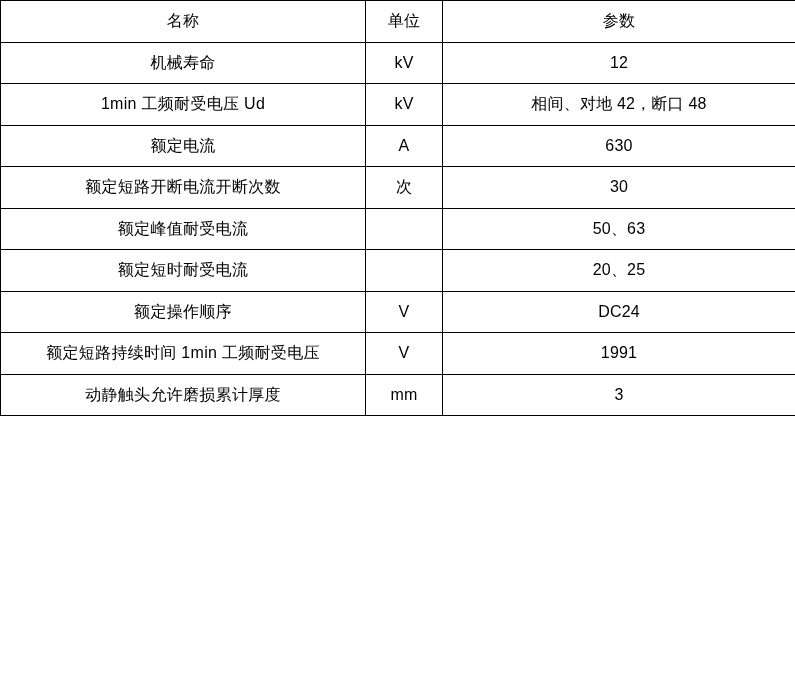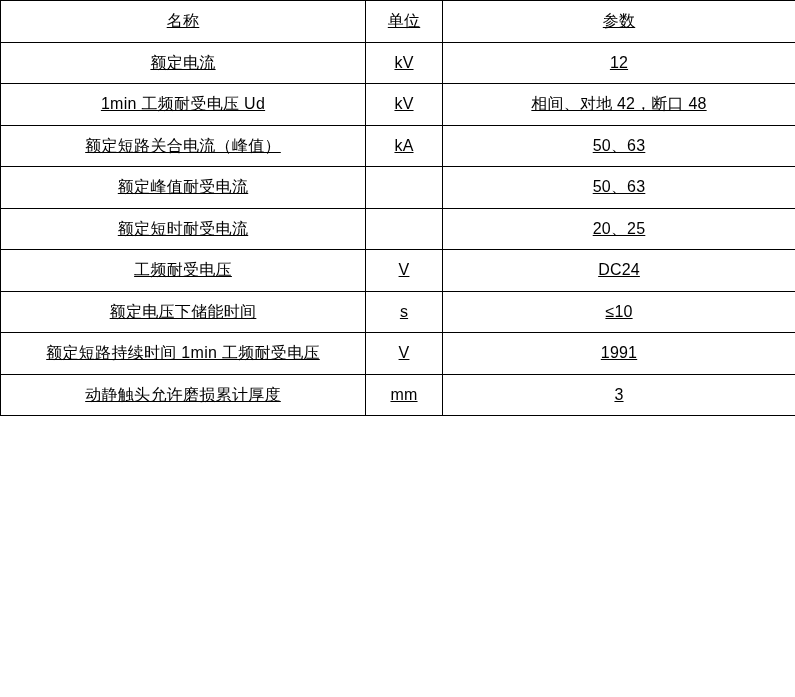--- a/index.html
+++ b/index.html
@@ -25,21 +25,20 @@
     border: 1px solid #000000;
     text-align: center;
     vertical-align: middle;
     height: 41.5px;
     font-size: 16px;
     line-height: 1.25;
     padding: 2px 4px;
     box-sizing: border-box;
     white-space: nowrap;
     overflow: hidden;
-    text-decoration: underline;
   }
   #spec-table tr.header-row td {
     font-size: 16px;
   }
   #spec-table td.cell-name { letter-spacing: 0.3px; }
   #spec-table td.cell-unit { letter-spacing: 0.2px; }
   #spec-table td.cell-param { letter-spacing: 0.2px; }
 </style>
 </head>
 <body>
@@ -51,53 +50,53 @@
     <col class="c-param">
   </colgroup>
   <tbody>
     <tr class="header-row">
       <td class="cell-name">名称</td>
       <td class="cell-unit">单位</td>
       <td class="cell-param">参数</td>
     </tr>
 
     <tr>
-      <td class="cell-name">额定电流</td>
+      <td class="cell-name">机械寿命</td>
       <td class="cell-unit">kV</td>
       <td class="cell-param">12</td>
     </tr>
     <tr>
       <td class="cell-name">1min 工频耐受电压 Ud</td>
       <td class="cell-unit">kV</td>
       <td class="cell-param">相间、对地 42，断口 48</td>
     </tr>
     <tr>
-      <td class="cell-name">额定短路关合电流（峰值）</td>
-      <td class="cell-unit">kA</td>
-      <td class="cell-param">50、63</td>
+      <td class="cell-name">额定电流</td>
+      <td class="cell-unit">A</td>
+      <td class="cell-param">630</td>
+    </tr>
+    <tr>
+      <td class="cell-name">额定短路开断电流开断次数</td>
+      <td class="cell-unit">次</td>
+      <td class="cell-param">30</td>
     </tr>
     <tr>
       <td class="cell-name">额定峰值耐受电流</td>
       <td class="cell-unit"></td>
       <td class="cell-param">50、63</td>
     </tr>
     <tr>
       <td class="cell-name">额定短时耐受电流</td>
       <td class="cell-unit"></td>
       <td class="cell-param">20、25</td>
     </tr>
     <tr>
-      <td class="cell-name">工频耐受电压</td>
+      <td class="cell-name">额定操作顺序</td>
       <td class="cell-unit">V</td>
       <td class="cell-param">DC24</td>
-    </tr>
-    <tr>
-      <td class="cell-name">额定电压下储能时间</td>
-      <td class="cell-unit">s</td>
-      <td class="cell-param">≤10</td>
     </tr>
     <tr>
       <td class="cell-name">额定短路持续时间 1min 工频耐受电压</td>
       <td class="cell-unit">V</td>
       <td class="cell-param">1991</td>
     </tr>
     <tr>
       <td class="cell-name">动静触头允许磨损累计厚度</td>
       <td class="cell-unit">mm</td>
       <td class="cell-param">3</td>

